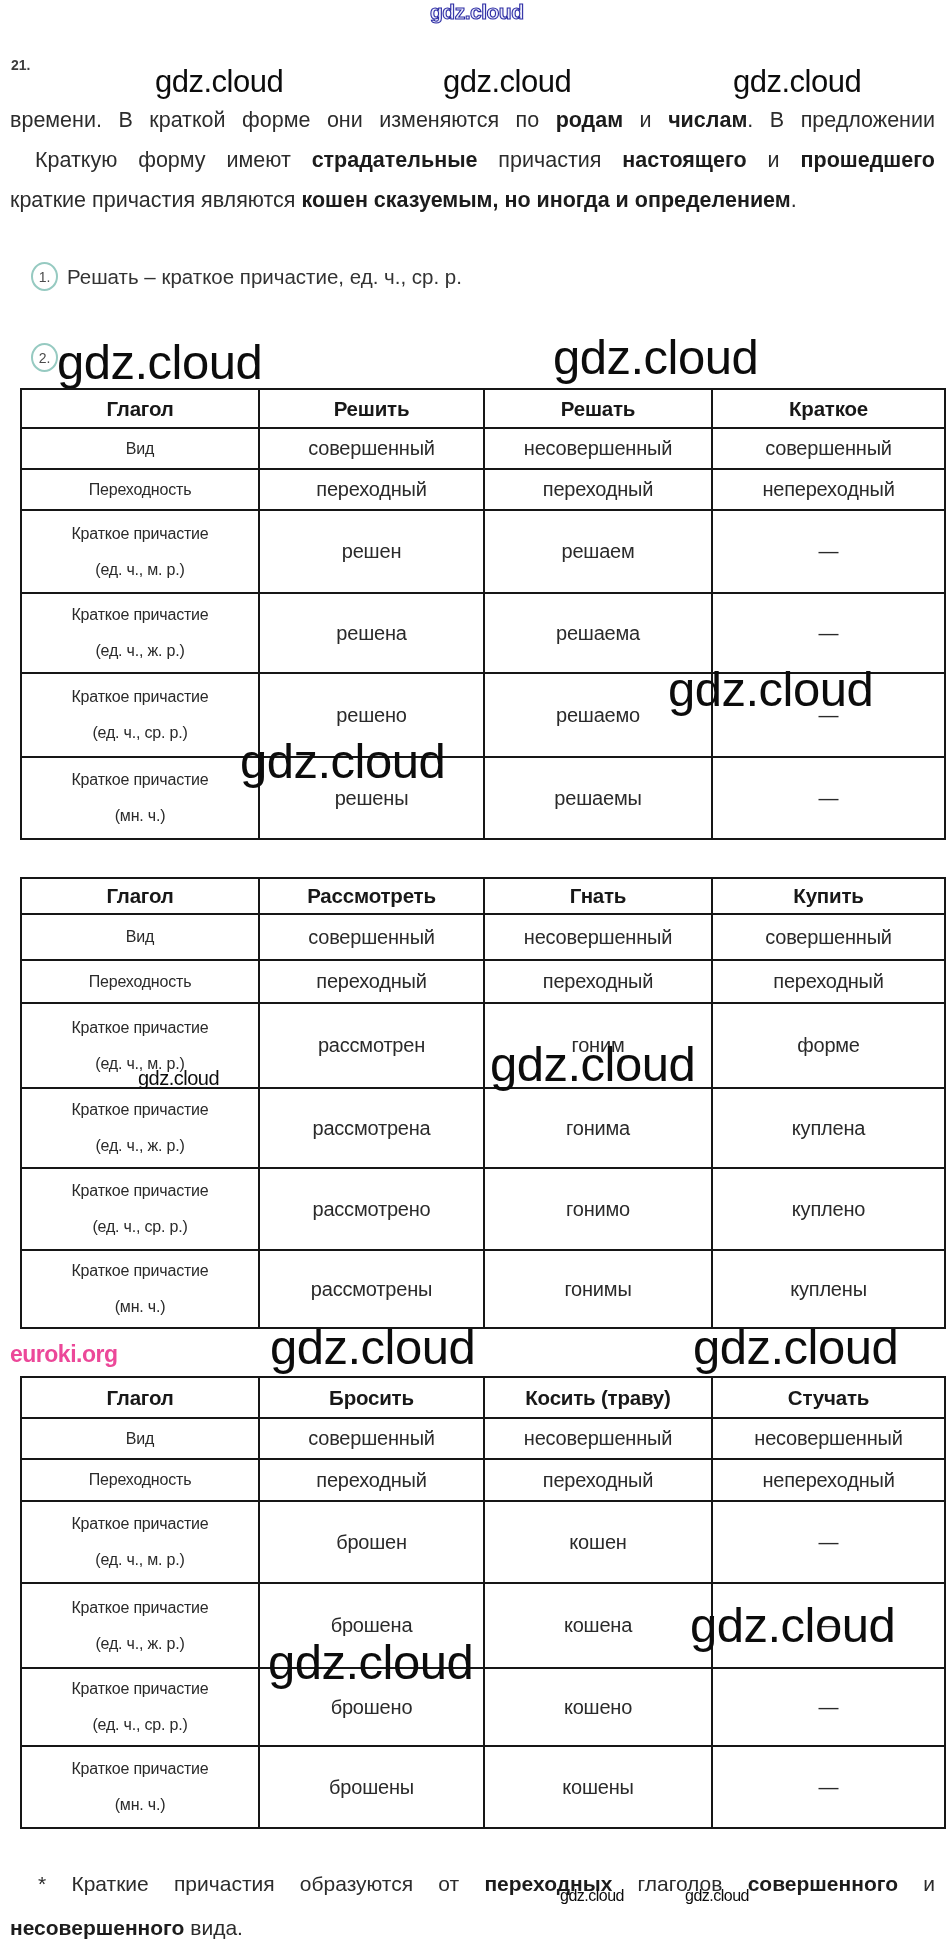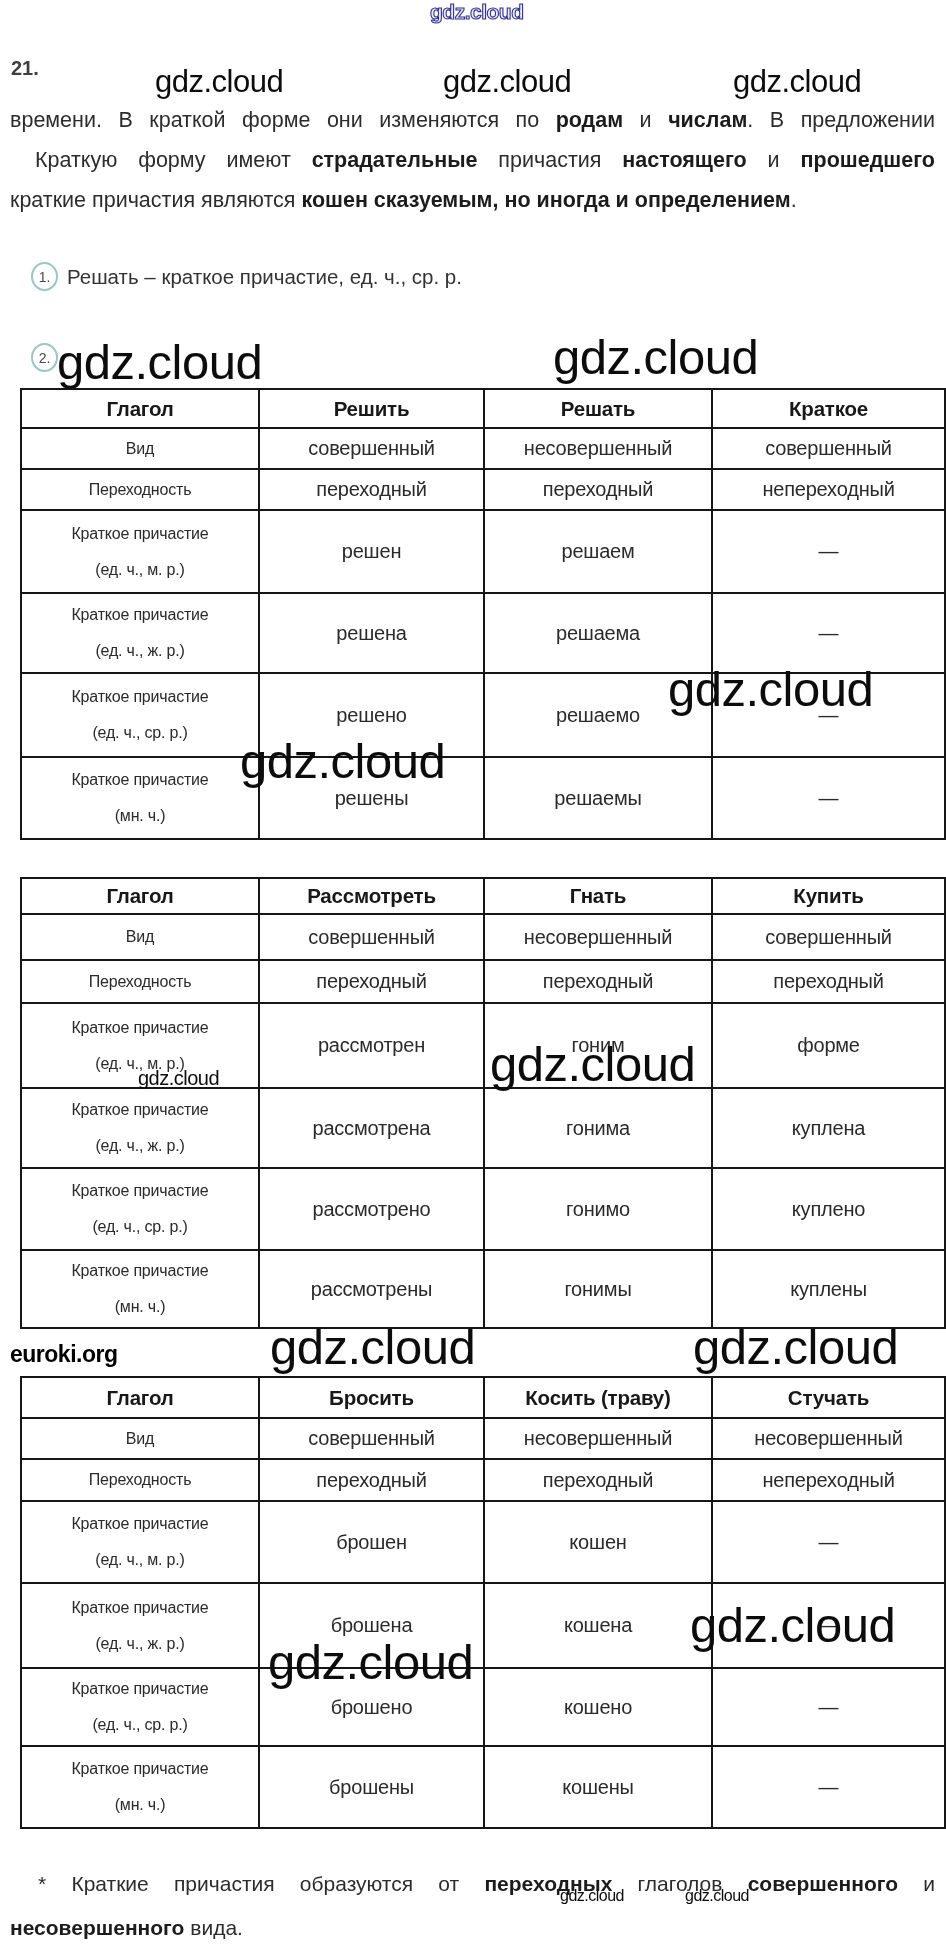--- a/index.html
+++ b/index.html
@@ -6,24 +6,24 @@
   #canvas{position:relative;width:946px;height:1950px;background:#fff;overflow:hidden;
           font-family:"Liberation Sans",sans-serif;color:#2b2b2b;}
   
   .wm{position:absolute;white-space:nowrap;color:#0c0c0c;line-height:1;letter-spacing:-0.5px;
       font-family:"Liberation Sans",sans-serif;}
   .wm-big{font-size:49px;}
   .wm-med{font-size:31px;}
   .wm-small{font-size:20px;}
   .wm-tiny{font-size:16px;}
   .wm-blue{font-size:21px;font-weight:700;color:#ecedfa;-webkit-text-stroke:1.1px #2c2ca4;}
-  #euroki{position:absolute;left:10px;top:1341px;font-size:23px;font-weight:700;color:#000000;
+  #euroki{position:absolute;left:10px;top:1341px;font-size:23px;font-weight:700;color:#ec4899;
           letter-spacing:-0.5px;}
   
-  #pagenum{position:absolute;left:11px;top:57px;font-size:20px;font-weight:700;color:#3e3e3e;}
+  #pagenum{position:absolute;left:11px;top:57px;font-size:14px;font-weight:700;color:#3e3e3e;}
   
   #intro{position:absolute;left:10px;top:100px;width:925px;font-size:21.5px;line-height:40px;
          color:#2c2c2c;}
   .jline{text-align:justify;text-align-last:justify;}
   #intro .ind{text-indent:25px;}
   #intro b,#footnote b{font-weight:700;color:#1c1c1c;}
   
   .item{position:absolute;display:flex;align-items:center;gap:9px;}
   .circ{width:27px;height:29px;border:2px solid #96cac1;border-radius:50%;box-sizing:border-box;
         display:flex;align-items:center;justify-content:center;font-size:14px;color:#4b4b4b;

